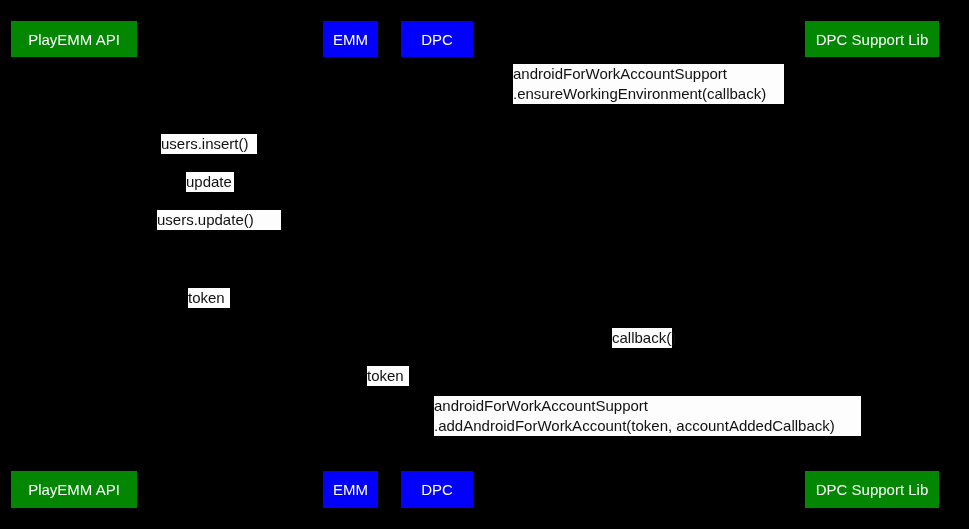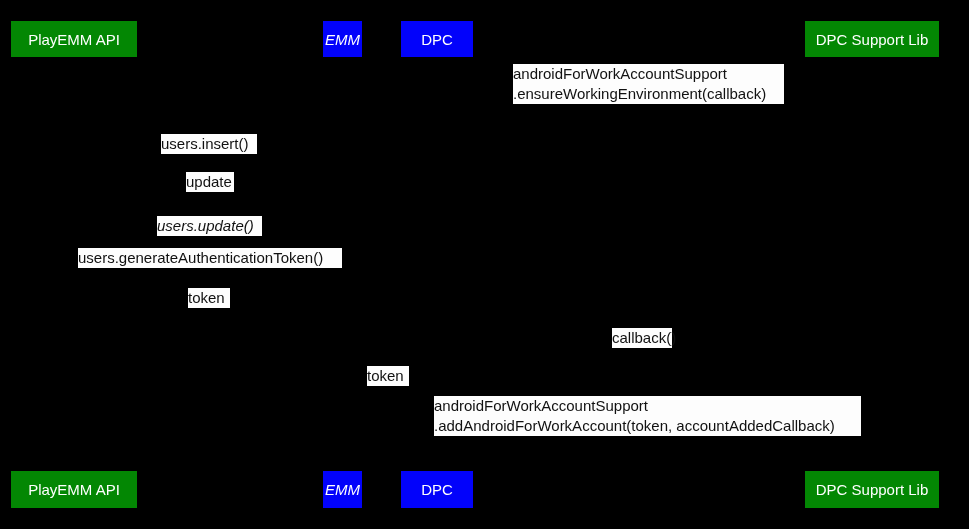--- a/index.html
+++ b/index.html
@@ -24,37 +24,37 @@
     font-size: 15px;
     height: 37px;
     white-space: nowrap;
   }
   .actor.green { background: var(--actor-green, #038703); }
   .actor.blue  { background: var(--actor-blue, #0000ff); }
   .row-top    { top: 21px;  height: 36px; }
   .row-bottom { top: 471px; height: 37px; }
 
   .a-playemm { left: 11px;  width: 126px; }
-  .a-emm     { left: 323px; width: 39px; font-style: italic;  }
+  .a-emm     { left: 323px; width: 55px;  }
   .a-dpc     { left: 401px; width: 72px;  }
   .a-dpclib  { left: 805px; width: 134px; }
 
   .msg {
     position: absolute;
     background: var(--label-bg, #fff);
     color: var(--label-text, #111);
     font-size: 15px;
     line-height: 20px;
     text-align: left;
     white-space: nowrap;
   }
   .m-ensure   { left: 513px; top: 64px;  width: 271px; }
   .m-insert   { left: 161px; top: 134px; width: 96px;  }
   .m-userid   { left: 186px; top: 172px; width: 48px;  }
-  .m-update   { left: 157px; top: 216px; width: 105px; font-style: italic; }
+  .m-update   { left: 157px; top: 210px; width: 124px; }
   .m-gentoken { left: 78px;  top: 248px; width: 264px; }
   .m-token1   { left: 188px; top: 288px; width: 42px;  }
   .m-callback { left: 612px; top: 328px; width: 60px;  }
   .m-token2   { left: 367px; top: 366px; width: 42px;  }
   .m-addacct  { left: 434px; top: 396px; width: 427px; }
 </style>
 </head>
 <body>
 
 <div class="diagram">
@@ -68,21 +68,20 @@
     <div>androidForWorkAccountSupport</div>
     <div>.ensureWorkingEnvironment(callback)</div>
   </div>
 
   <div class="msg m-insert">users.insert()</div>
 
   <div class="msg m-userid">update</div>
 
   <div class="msg m-update">users.update()</div>
 
-  <div class="msg m-gentoken">users.generateAuthenticationToken()</div>
 
   <div class="msg m-token1">token</div>
 
   <div class="msg m-callback">callback()</div>
 
   <div class="msg m-token2">token</div>
 
   <div class="msg m-addacct">
     <div>androidForWorkAccountSupport</div>
     <div>.addAndroidForWorkAccount(token, accountAddedCallback)</div>

